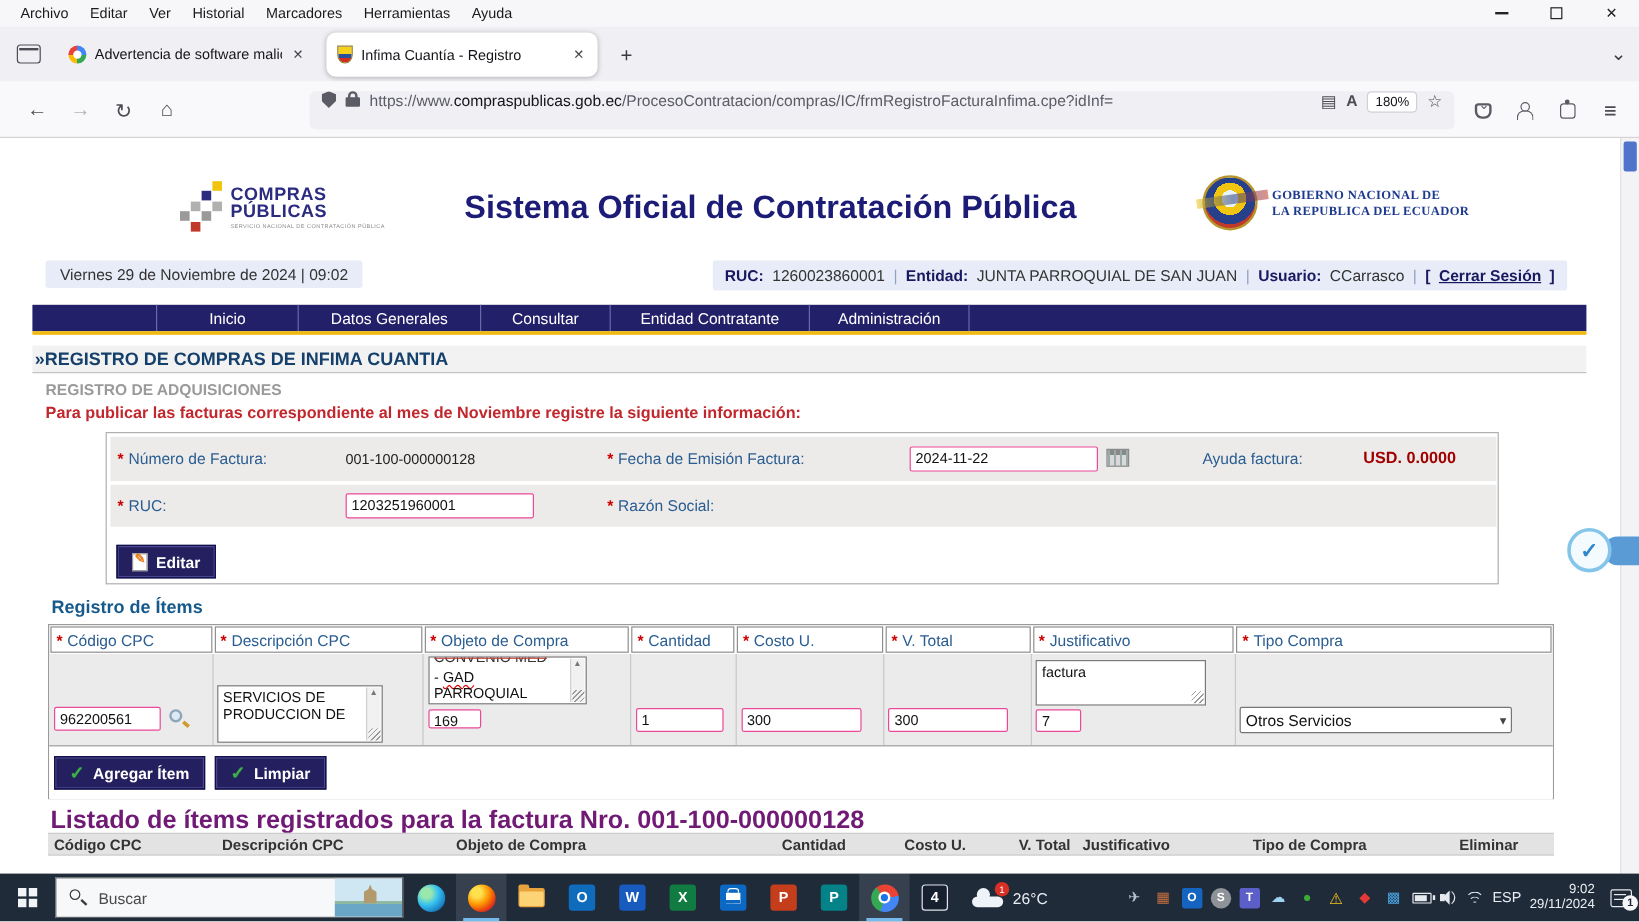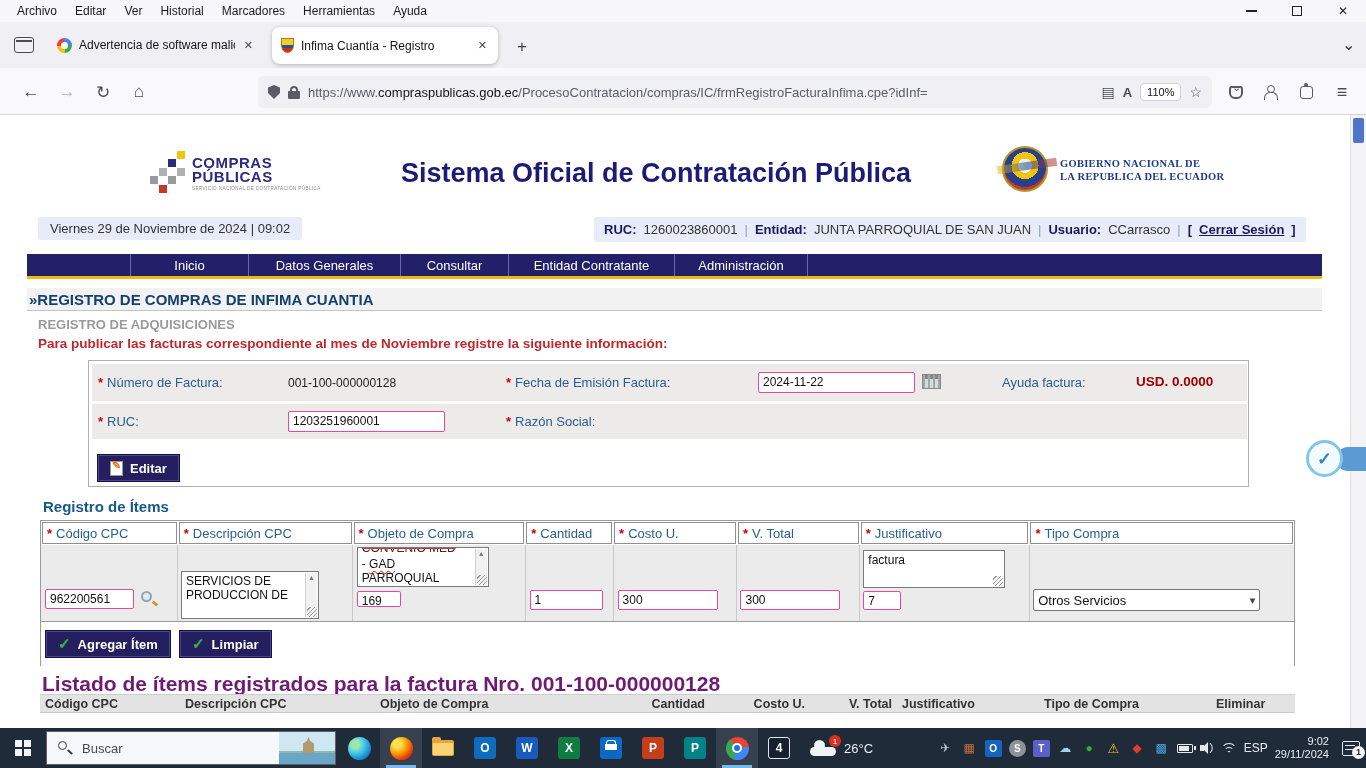--- a/index.html
+++ b/index.html
@@ -30,21 +30,21 @@
   .gfav span{position:absolute;left:4px;top:4px;width:7px;height:7px;border-radius:50%;background:#fff}
   .ecfav{width:13px;height:15px;flex:0 0 13px;border-radius:0 0 50% 50%;border:1px solid #97803a;
          background:linear-gradient(180deg,#f7d117 0 45%,#2850a0 45% 70%,#d52b1e 70%)}
   .newtab{position:absolute;left:510px;top:13px;font-size:17px;color:#3a3a42;padding:2px 7px}
   .alltabs{position:absolute;left:1334px;top:11px;font-size:16px;color:#3a3a42;padding:2px 8px}
 
   #navbar{left:0;top:68px;width:1366px;height:47px;background:#f9f9fb;border-bottom:1px solid #d4d4d8}
   .nbtn{position:absolute;top:9px;width:30px;height:30px;display:flex;align-items:center;justify-content:center;
         font-size:17px;color:#4b4b53;border-radius:4px}
   #urlfield{position:absolute;left:258px;top:8px;width:954px;height:32px;background:#f0f0f4;border-radius:5px;
-            display:flex;align-items:center;gap:8px;padding:0 10px;font-size:13px}
+            display:flex;align-items:flex-start;gap:8px;padding:0 10px;font-size:13px}
   .shieldic{width:12px;height:14px;background:#5b5b66;
             clip-path:polygon(50% 0,100% 18%,100% 58%,50% 100%,0 58%,0 18%)}
   .lockic{position:relative;width:12px;height:13px}
   .lockic i{position:absolute;left:2px;top:0;width:8px;height:8px;border:2px solid #5b5b66;border-radius:4px 4px 0 0}
   .lockic b{position:absolute;left:0;top:5px;width:12px;height:8px;background:#5b5b66;border-radius:1px}
   #urltext{flex:1;white-space:nowrap;overflow:hidden;color:#5b5b66}
   #urltext .dom{color:#15141a}
   .uic{color:#4b4b53;font-size:14px}
   .zoomchip{background:#fff;border:1px solid #cfcfd8;border-radius:4px;font-size:11px;color:#15141a;padding:2px 6px}
   .tico{position:absolute;top:11px;width:28px;height:26px;display:flex;align-items:center;justify-content:center;
@@ -58,21 +58,21 @@
   .puzzleic:before{content:"";position:absolute;left:3px;top:-4px;width:4px;height:4px;border-radius:50%;background:#5b5b66}
 
   
   #viewport{left:0;top:115px;width:1350px;height:613px;background:#fff;overflow:hidden}
   #scrollbar{left:1350px;top:115px;width:16px;height:613px;background:#f3f3f5;border-left:1px solid #e2e2e6}
   #scrollthumb{position:absolute;left:2px;top:3px;width:11px;height:25px;background:#4f74c9;border-radius:2px}
 
   .cpx{position:absolute;width:8px;height:8px}
   #cplogo .t1{font-weight:bold;font-size:15px;line-height:14px;letter-spacing:.5px;color:#2b2b80}
   #cplogo .tag{font-size:4.6px;color:#8a8a8a;letter-spacing:.4px;margin-top:2px;white-space:nowrap}
-  #pagetitle{left:306px;top:156px;width:700px;text-align:center;font-size:27px;font-weight:bold;color:#1c1c77}
+  #pagetitle{left:292px;top:156px;width:700px;text-align:center;font-size:27px;font-weight:bold;color:#1c1c77}
   .arms{position:absolute;left:0;top:0;width:46px;height:46px;border-radius:50%;border:2px solid #b8952b;
         background:radial-gradient(circle at 50% 42%,#e8f4f7 0 22%,#f1c40f 22% 42%,#27408b 42% 66%,#c0392b 66% 85%,#f1c40f 85%)}
   .arms:before{content:"";position:absolute;left:-7px;top:14px;width:60px;height:8px;
         background:linear-gradient(90deg,#f1c40f,#27408b,#c0392b);opacity:.55;transform:rotate(-8deg)}
   .govtx{position:absolute;left:58px;top:11px;font-family:"Liberation Serif",serif;font-weight:bold;
          font-size:10.5px;line-height:13px;color:#1d3a8f;letter-spacing:.3px}
 
   .chip{background:#e7ecf8;border-radius:2px;font-size:13px;color:#333}
   .blab{font-weight:bold;color:#19195f}
   .bsep{color:#8fa3c2}
@@ -253,21 +253,21 @@
     <span class="nbtn" style="left:124px">⌂</span>
     <div id="urlfield">
       <span class="shieldic"></span>
       <span class="lockic">
           <i></i>
           <b></b>
         </span>
       <span id="urltext"><span>https://www.</span><span class="dom">compraspublicas.gob.ec</span><span>/ProcesoContratacion/compras/IC/frmRegistroFacturaInfima.cpe?idInf=</span></span>
       <span class="uic">▤</span>
       <span class="uic" style="font-size:13px;font-weight:bold">A</span>
-      <span class="zoomchip">110%</span>
+      <span class="zoomchip">180%</span>
       <span class="uic">☆</span>
     </div>
     <div class="tico" style="left:1222px">
         <span class="pocketic"></span>
       </div>
     <div class="tico" style="left:1256px">
         <span class="personic"></span>
       </div>
     <div class="tico" style="left:1292px">
         <span class="puzzleic"></span>

